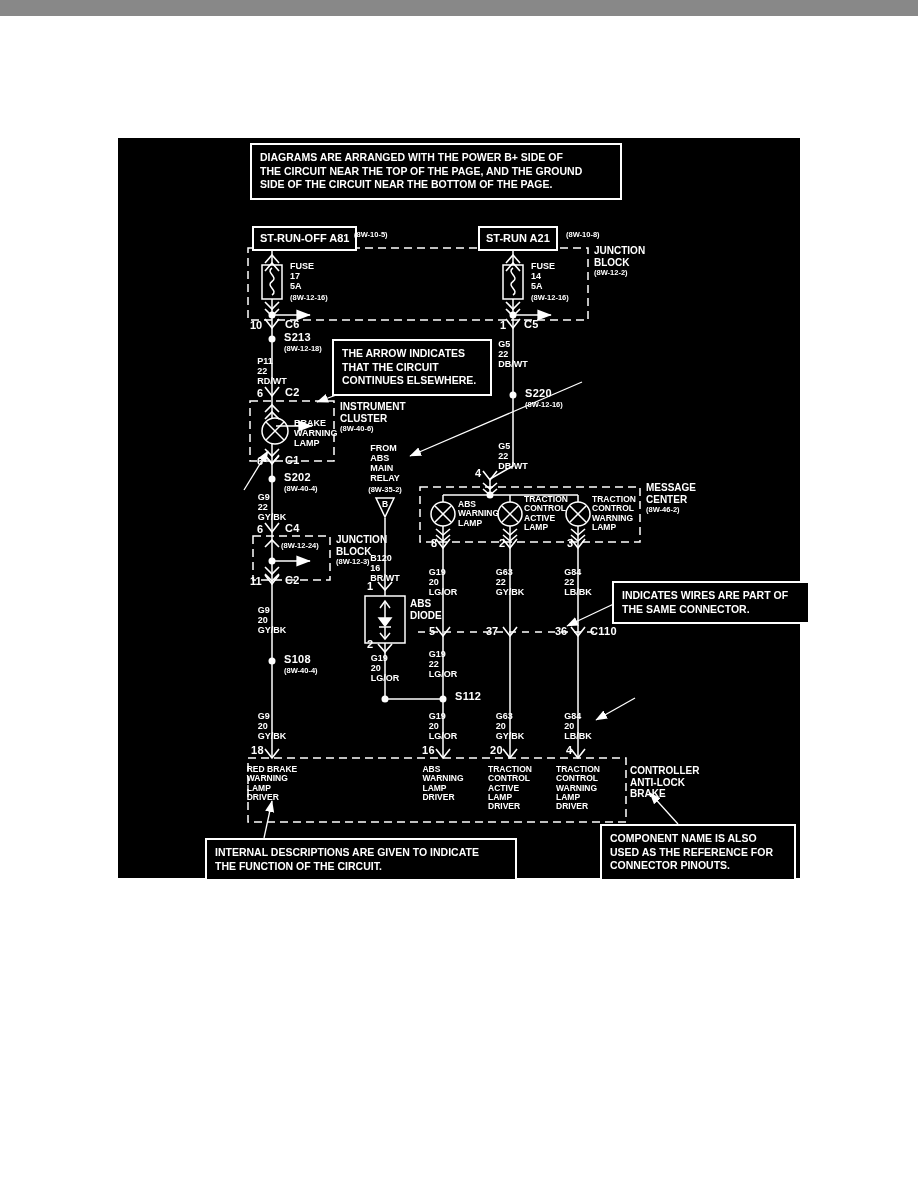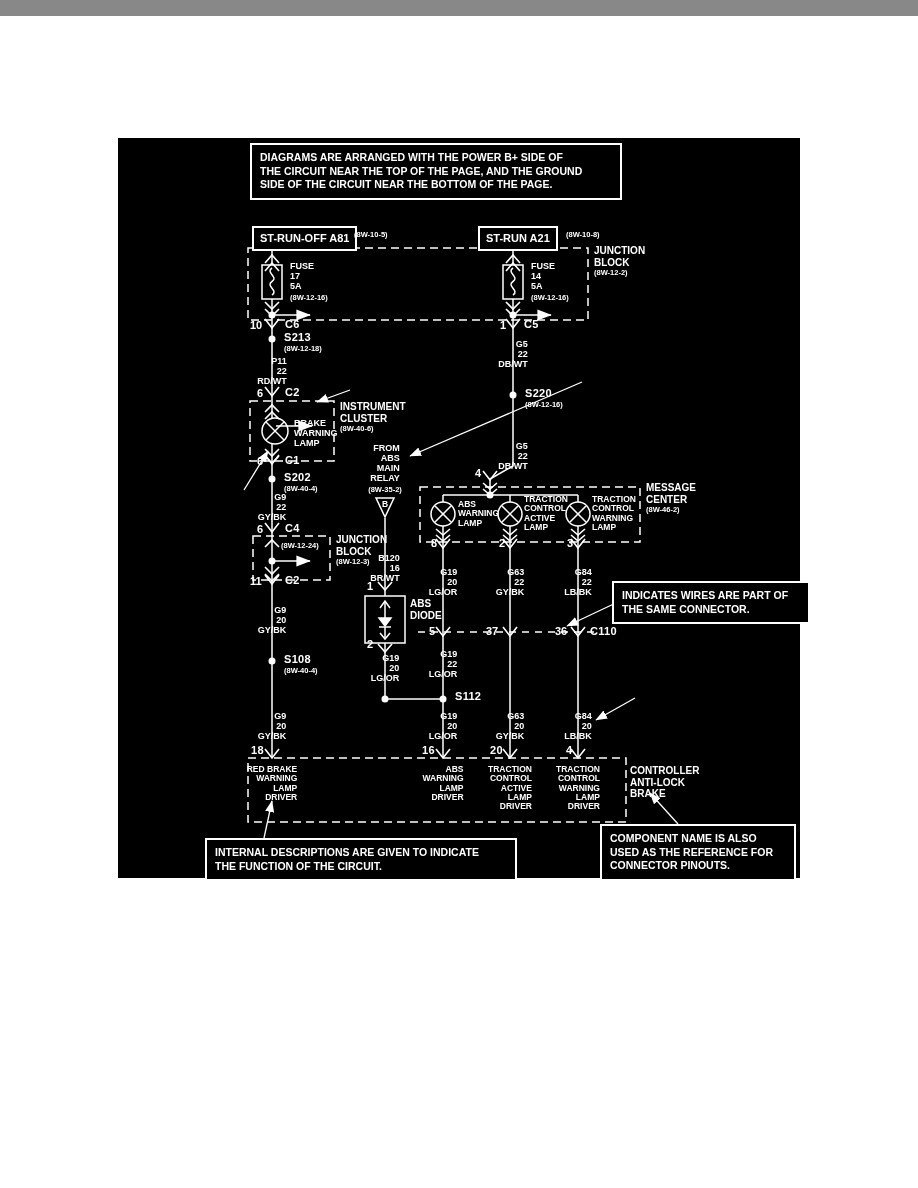--- a/index.html
+++ b/index.html
@@ -8,21 +8,21 @@
   .diagram{position:absolute;left:118px;top:122px;width:682px;height:740px;background:#000;}
   .diagram svg{position:absolute;left:0;top:0;}
   .lbl{position:absolute;color:#fff;font-weight:bold;white-space:pre-line;line-height:1.1;
        font-family:"Liberation Sans",sans-serif;}
   .s7{font-size:7.5px;}
   .s8{font-size:8.5px;}
   .s9{font-size:9px;}
   .s10{font-size:10px;line-height:1.15;}
   .s11{font-size:11px;}
   .s12{font-size:11px;letter-spacing:.3px;}
-  .ctr{transform:translateX(-50%);text-align:right;}
+  .ctr{transform:translateX(-50%);text-align:left;}
   .callout{position:absolute;border:2px solid #fff;background:#000;color:#fff;
            font:bold 10.5px/1.3 "Liberation Sans",sans-serif;padding:6px 8px;white-space:pre-line;}
   .pbox{position:absolute;border:2px solid #fff;background:#000;color:#fff;
         font:bold 11px/1 "Liberation Sans",sans-serif;padding:5px 6px;white-space:nowrap;}
 </style>
 </head>
 <body>
 
 <div class="page">
 <div class="diagram">
@@ -171,20 +171,23 @@
     <line x1="502" y1="463" x2="449" y2="488" marker-end="url(#ah)"></line>
     <line x1="517" y1="560" x2="478" y2="582" marker-end="url(#ah)"></line>
     <line x1="146" y1="700" x2="154" y2="663" marker-end="url(#ah)"></line>
     <line x1="560" y1="686" x2="532" y2="655" marker-end="url(#ah)"></line>
   </g>
 </svg>
 
 <div class="callout" style="left:132px;top:5px;width:352px">DIAGRAMS ARE ARRANGED WITH THE POWER B+ SIDE OF
 THE CIRCUIT NEAR THE TOP OF THE PAGE, AND THE GROUND
 SIDE OF THE CIRCUIT NEAR THE BOTTOM OF THE PAGE.</div>
+<div class="callout" style="left:214px;top:201px;width:140px">THE ARROW INDICATES
+THAT THE CIRCUIT
+CONTINUES ELSEWHERE.</div>
 <div class="callout" style="left:494px;top:443px;width:178px">INDICATES WIRES ARE PART OF
 THE SAME CONNECTOR.</div>
 <div class="callout" style="left:482px;top:686px;width:176px">COMPONENT NAME IS ALSO
 USED AS THE REFERENCE FOR
 CONNECTOR PINOUTS.</div>
 <div class="callout" style="left:87px;top:700px;width:292px">INTERNAL DESCRIPTIONS ARE GIVEN TO INDICATE
 THE FUNCTION OF THE CIRCUIT.</div>
 
 <div class="pbox" style="left:134px;top:88px">ST-RUN-OFF A81</div>
 <div class="lbl s7" style="left:236px;top:93px">(8W-10-5)</div>

